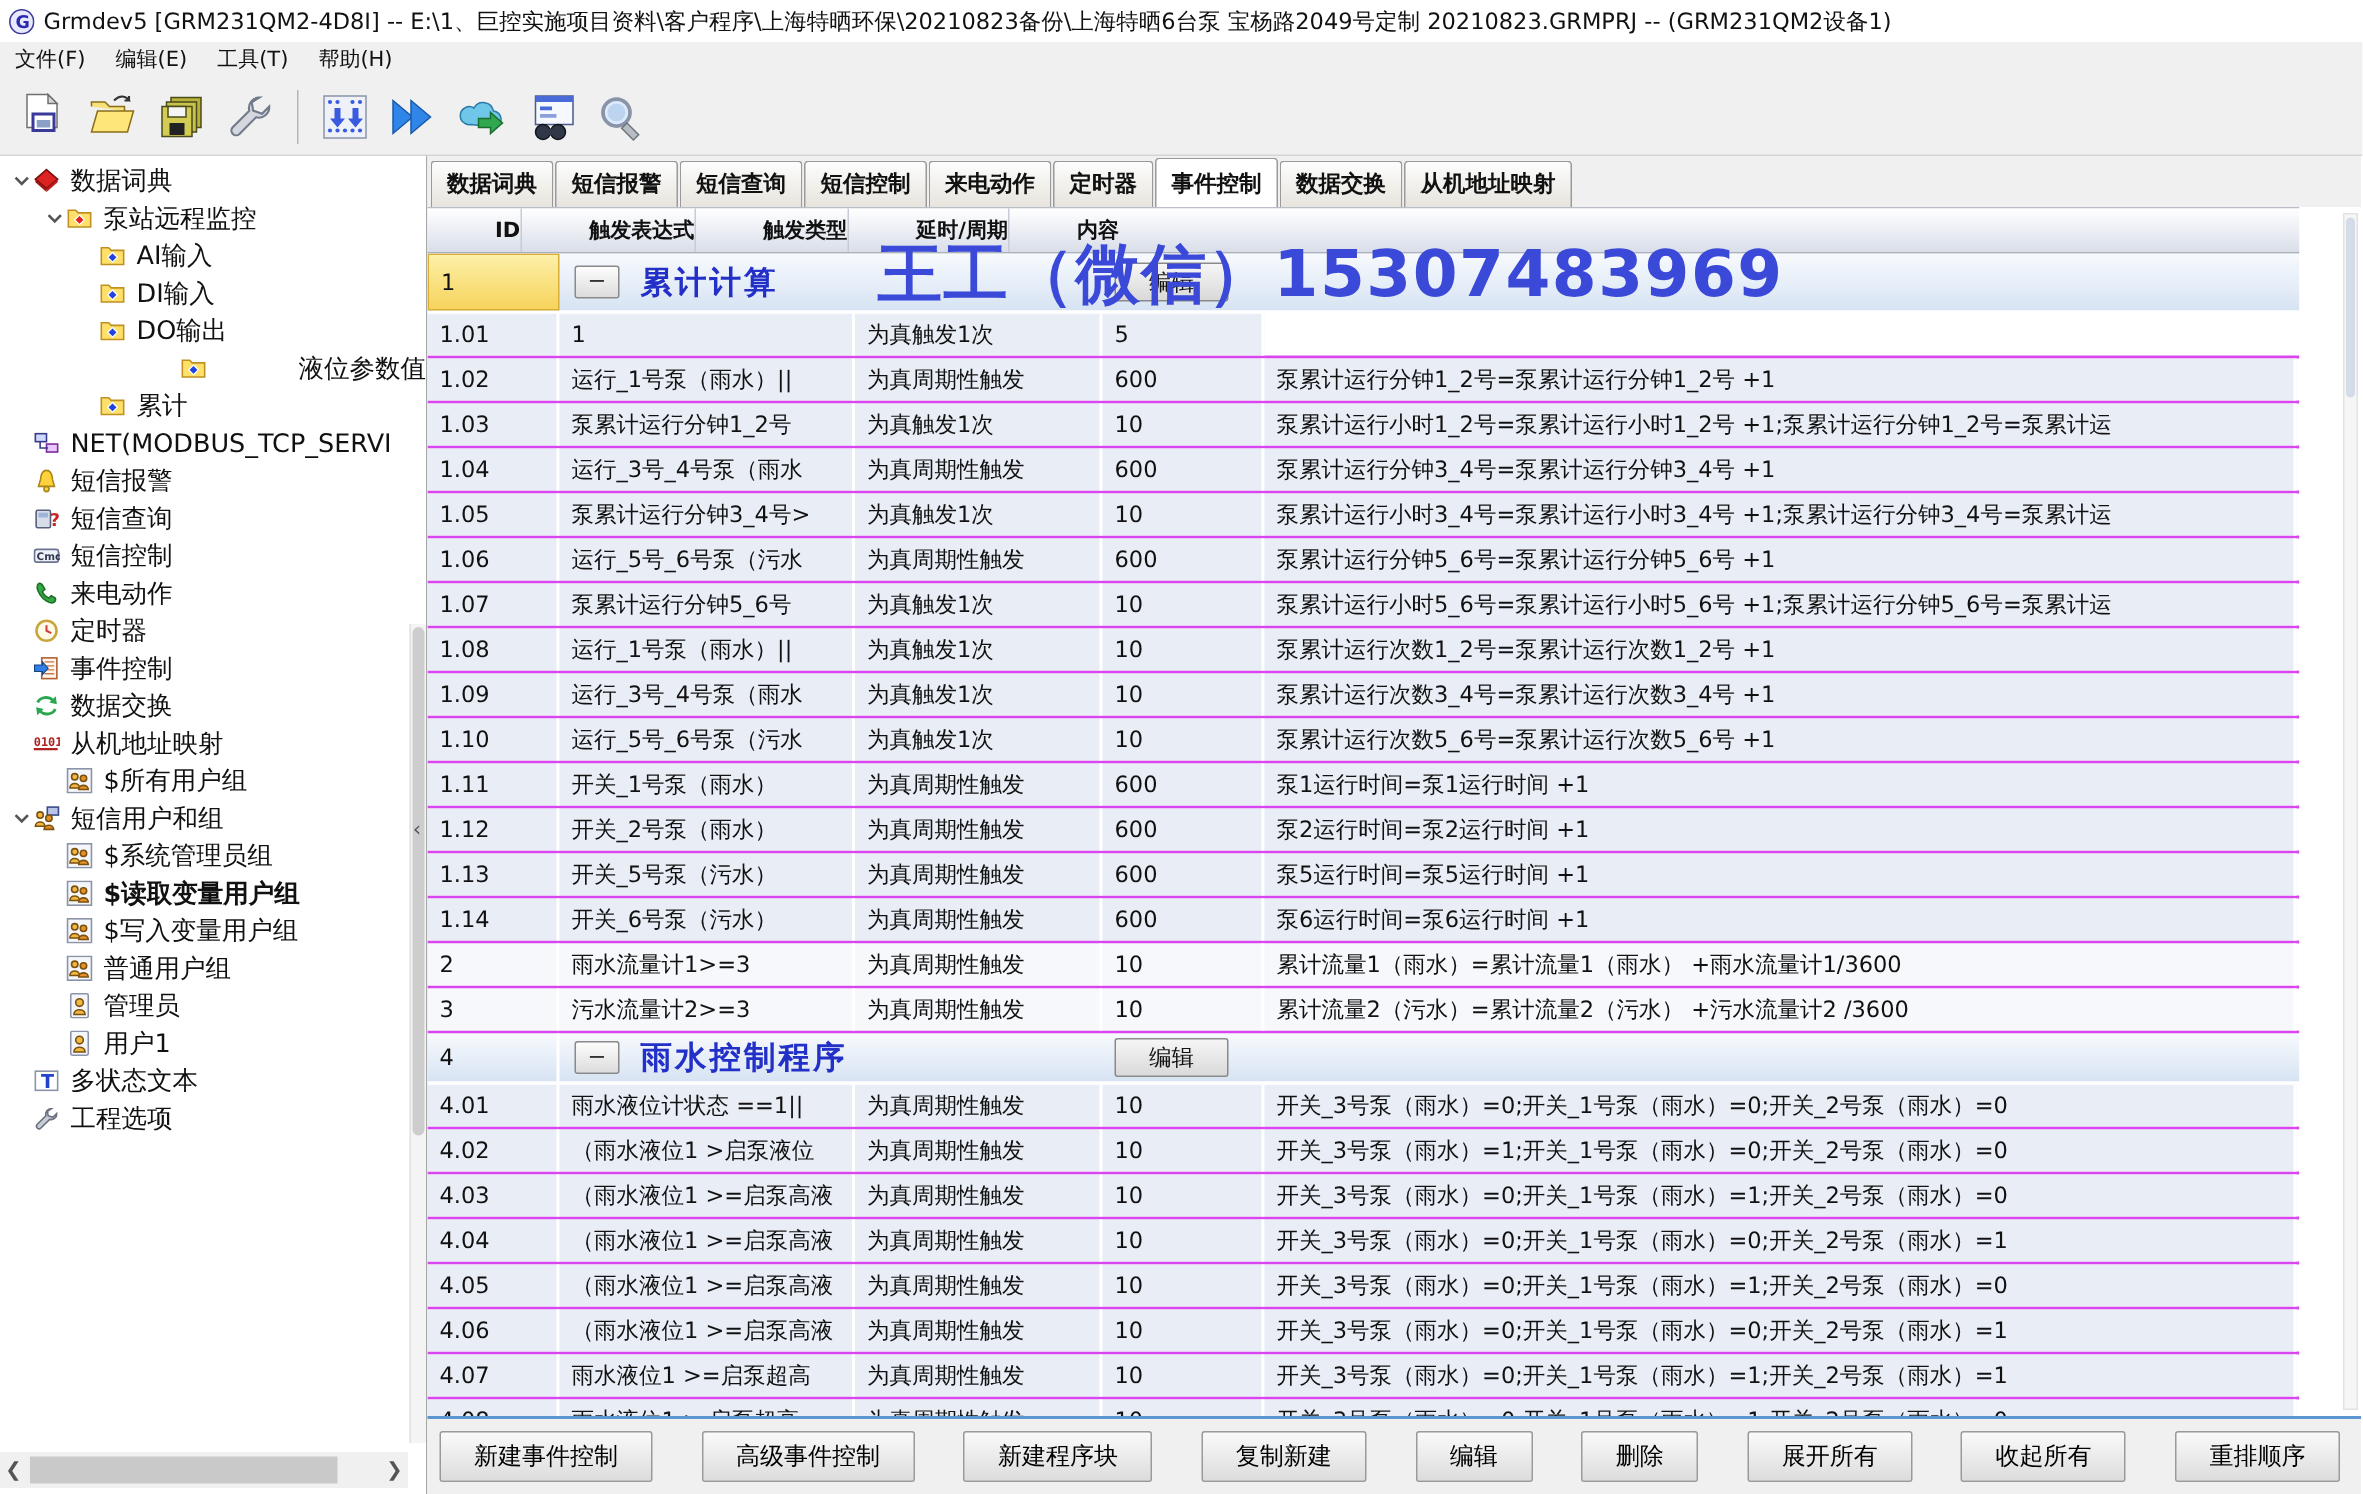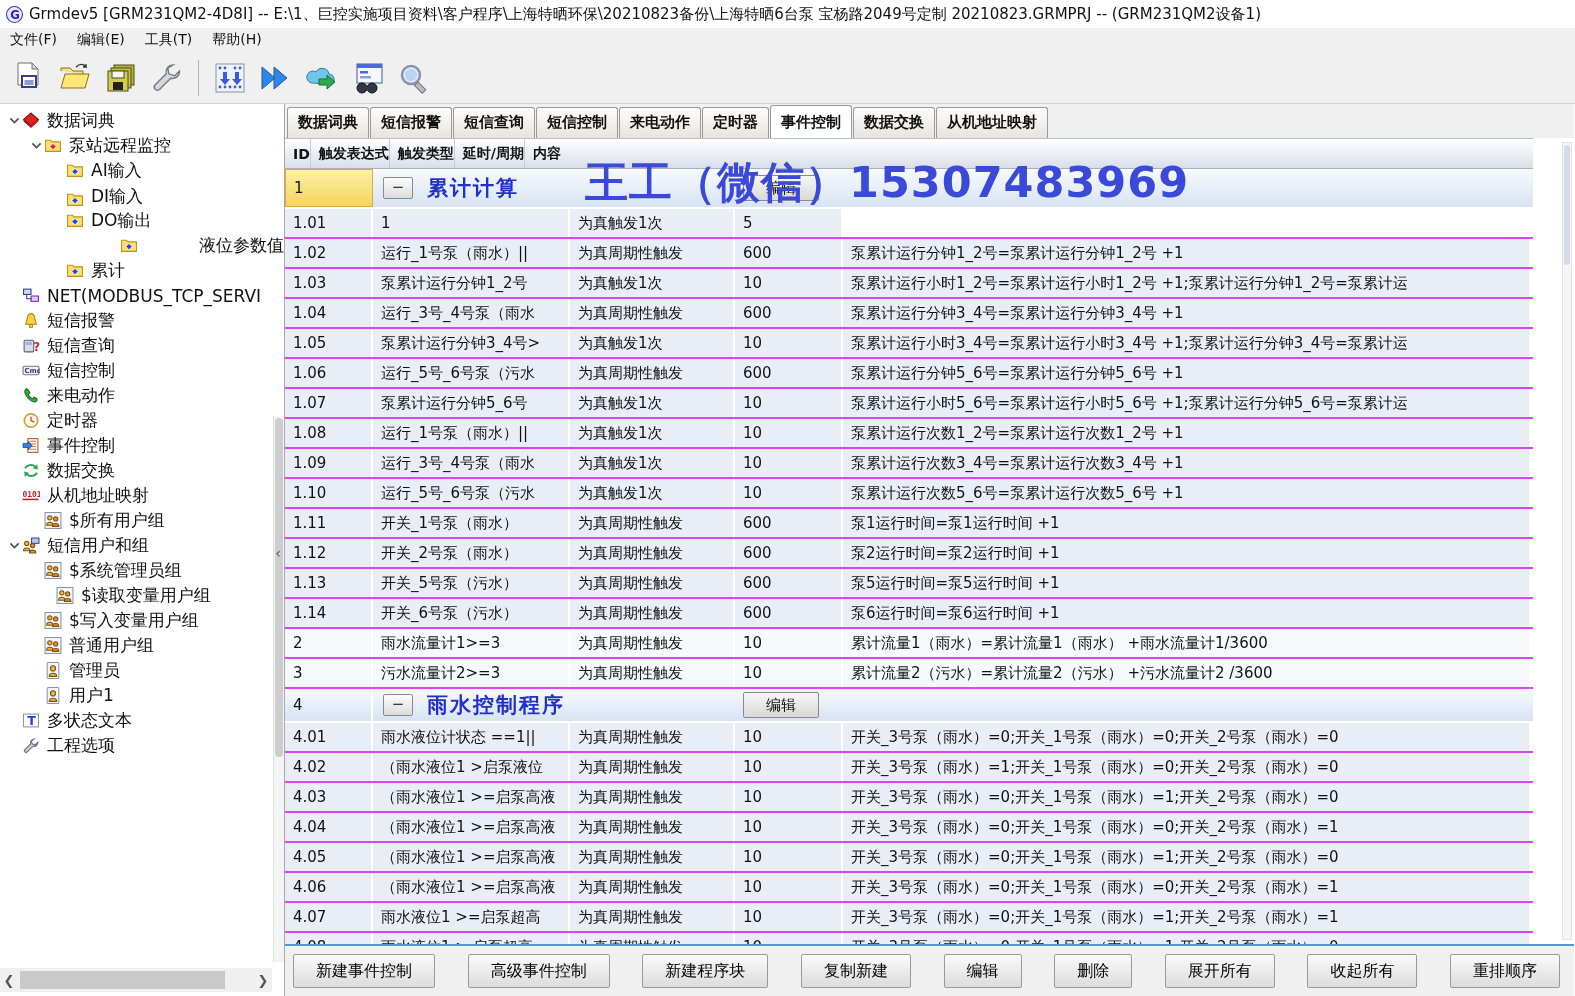--- a/index.html
+++ b/index.html
@@ -32,21 +32,21 @@
   .side-hscroll .hthumb { height:18px; width:205px; background:#c9c9c9; margin-left:2px; }
 
   
   .content { width:1289px; position:relative; background:#ffffff; }
   .tabbar { height:34px; background:#f0f0f0; display:flex; align-items:flex-end; padding-left:2px; }
   .tab { font-size:15px; font-weight:bold; padding:5px 10px 6px; border:1px solid #9a9a9a; border-bottom:none; border-radius:3px 3px 0 0; background:linear-gradient(#fdfdfd,#e6e4dc); margin-right:1px; cursor:default; white-space:nowrap; }
   .tab.active { background:#ffffff; padding-top:7px; position:relative; z-index:2; }
 
   .tablewrap { position:absolute; top:34px; left:0; width:1248px; height:806px; border-top:1px solid #b9bdc7; }
   .thead { height:30px; display:flex; background:linear-gradient(#ffffff,#d9dee9); border-bottom:1px solid #aab0bc; font-weight:bold; font-size:14px; }
-  .thead .hc { display:flex; align-items:center; padding-left:8px; border-right:1px solid #c6cbd6; }
+  .thead .hc { display:flex; align-items:center; padding-left:8px; border-right:1px solid #c6cbd6;margin-left:37px; }
   .tbody { height:775px; overflow:hidden; }
   .row { display:flex; height:30px; border-bottom:2px solid #d946ef; font-size:15px; }
   .row .c { padding-left:8px; display:flex; align-items:center; border-right:2px solid #ffffff; overflow:hidden; white-space:nowrap; background:#e9edf6; }
   .row.toplevel .c { background:#f6f8fc; }
   .c.c-id { width:88px; } .c.c-expr { width:197px; } .c.c-type { width:165px; } .c.c-delay { width:108px; } .c.c-content { width:688px; }
   .row.group { height:34px; background:linear-gradient(#f7fafd,#d7e3f3); position:relative; align-items:center; border-bottom:2px solid #ffffff; }
   .row.group.selected { height:40px; }
   .row.group .gid { width:88px; height:100%; display:flex; align-items:center; padding-left:8px; border-right:2px solid #ffffff; }
   .row.group.selected .gid { background:linear-gradient(#fdf0a8,#f6d35c); border:1px solid #d8ae34; }
   .minusbtn { width:30px; height:22px; margin-left:10px; background:linear-gradient(#fdfdfd,#dcdcdc); border:1px solid #8a8a8a; border-radius:2px; font-size:15px; line-height:19px; text-align:center; color:#333; }
@@ -193,21 +193,21 @@
           <span>泵站远程监控</span>
         </div>
         <div class="tree-item" style="padding-left: 50px;">
           <span class="arrow"></span>
           <span class="ticon"><svg viewBox="0 0 16 16">
               <path d="M1 4.2 V3 h4.6 L7.2 4.6 H15 V13.5 H1 Z" fill="#ffe06a" stroke="#c09020"></path>
               <polygon points="8,6 11,9 8,12 5,9" fill="#2244dd" stroke="#ffffff" stroke-width="0.8"></polygon>
             </svg></span>
           <span>AI输入</span>
         </div>
-        <div class="tree-item" style="padding-left: 50px; align-items: flex-end;">
+        <div class="tree-item" style="padding-left: 50px;">
           <span class="arrow"></span>
           <span class="ticon"><svg viewBox="0 0 16 16">
               <path d="M1 4.2 V3 h4.6 L7.2 4.6 H15 V13.5 H1 Z" fill="#ffe06a" stroke="#c09020"></path>
               <polygon points="8,6 11,9 8,12 5,9" fill="#2244dd" stroke="#ffffff" stroke-width="0.8"></polygon>
             </svg></span>
           <span>DI输入</span>
         </div>
         <div class="tree-item" style="padding-left: 50px;">
           <span class="arrow"></span>
           <span class="ticon"><svg viewBox="0 0 16 16">
@@ -338,21 +338,21 @@
           <span class="arrow"></span>
           <span class="ticon"><svg viewBox="0 0 16 16">
               <rect x="0.5" y="0.5" width="15" height="15" fill="#f4f6fa" stroke="#8a94a8"></rect>
               <circle cx="5" cy="5.5" r="2" fill="#f4b840" stroke="#7a5210"></circle>
               <path d="M2 12.5 C2 8.8 8 8.8 8 12.5 Z" fill="#f4b840" stroke="#7a5210"></path>
               <circle cx="10.5" cy="6.5" r="2" fill="#e89028" stroke="#7a5210"></circle>
               <path d="M7.5 13.5 C7.5 10 13.5 10 13.5 13.5 Z" fill="#e89028" stroke="#7a5210"></path>
             </svg></span>
           <span>$系统管理员组</span>
         </div>
-        <div class="tree-item" style="padding-left: 40px;">
+        <div class="tree-item" style="padding-left: 28px; font-weight: bold;">
           <span class="arrow"></span>
           <span class="ticon"><svg viewBox="0 0 16 16">
               <rect x="0.5" y="0.5" width="15" height="15" fill="#f4f6fa" stroke="#8a94a8"></rect>
               <circle cx="5" cy="5.5" r="2" fill="#f4b840" stroke="#7a5210"></circle>
               <path d="M2 12.5 C2 8.8 8 8.8 8 12.5 Z" fill="#f4b840" stroke="#7a5210"></path>
               <circle cx="10.5" cy="6.5" r="2" fill="#e89028" stroke="#7a5210"></circle>
               <path d="M7.5 13.5 C7.5 10 13.5 10 13.5 13.5 Z" fill="#e89028" stroke="#7a5210"></path>
             </svg></span>
           <span>$读取变量用户组</span>
         </div>

